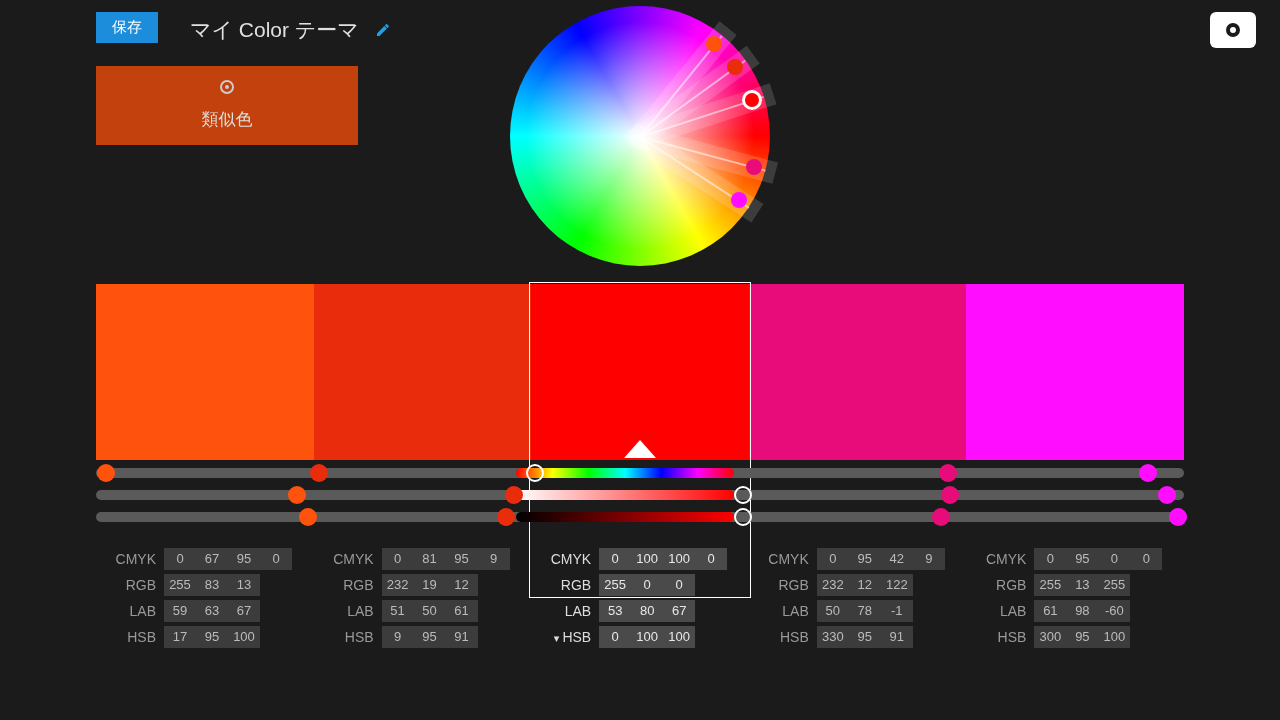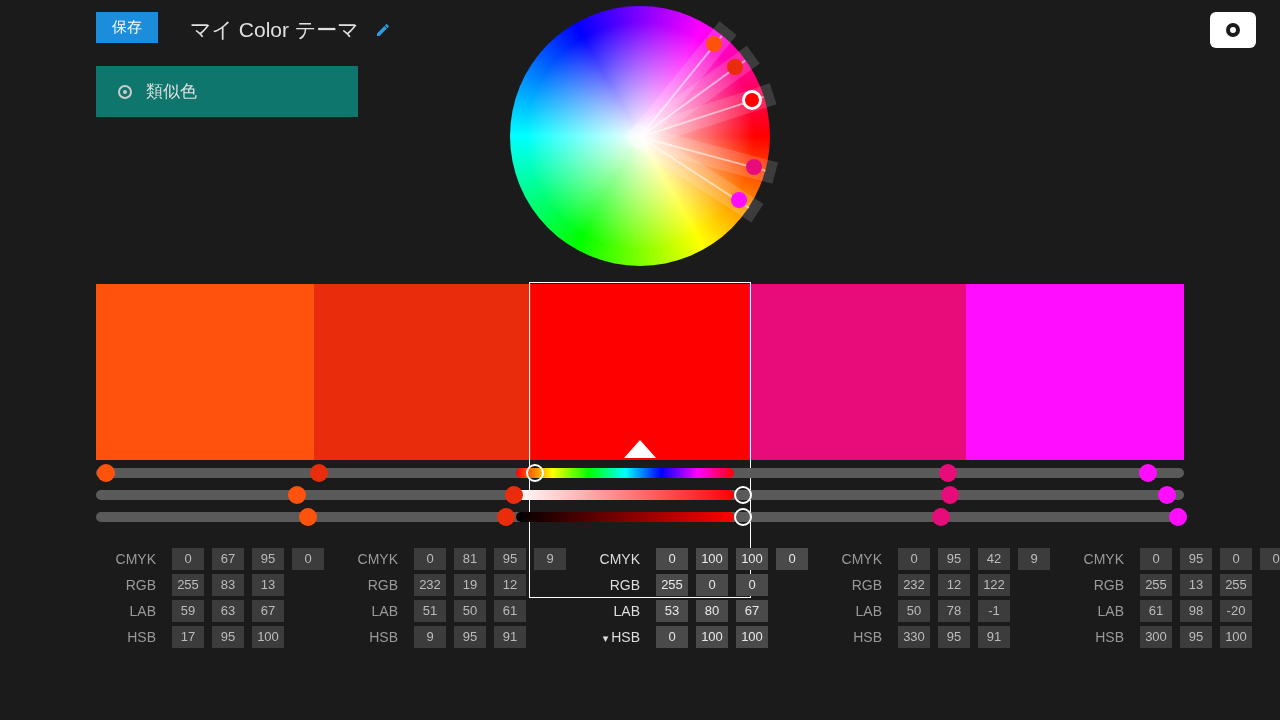--- a/index.html
+++ b/index.html
@@ -27,21 +27,21 @@
 .camera-body { width: 30px; height: 22px; background: #fff; border-radius: 3px; position: relative; }
 .camera-lens { width: 14px; height: 14px; border: 4px solid #1b1b1b; border-radius: 50%;
   position: absolute; left: 50%; top: 50%; transform: translate(-50%,-50%); background:#fff;}
 .camera-bump { width: 10px; height: 6px; background: #fff; position: absolute; left: 50%; top: -5px; transform: translateX(-50%); border-radius: 2px 2px 0 0; }
 
 
 .rule-panel { position: absolute; left: 96px; top: 66px; width: 262px; background: #3a3a3a; }
 .rule-header { padding: 14px 18px; display: flex; justify-content: space-between; align-items: center; cursor: pointer; }
 .rule-header span { font-size: 18px; color: #d8d8d8; }
 .chev { color: #aaa; font-size: 16px; line-height: 8px; }
-.rule-body { background: #0f766e; padding: 14px 22px; display: flex; align-items: center; gap: 14px; }
+.rule-body { background: #c2410c; padding: 14px 22px; display: flex; align-items: center; gap: 14px; flex-direction: column; }
 .rule-radio { width: 14px; height: 14px; border: 2px solid #ccc; border-radius: 50%;
   display: inline-flex; align-items:center; justify-content:center;}
 .rule-radio::after{content:"";display:block;width:4px;height:4px;background:#ccc;border-radius:50%;}
 .rule-body .lbl { font-size: 17px; color: #e0e0e0; }
 
 
 .wheel-wrap { position: absolute; left: 50%; top: 6px; transform: translateX(-50%); }
 .wheel {
   width: 260px; height: 260px; border-radius: 50%; position: relative;
   background:
@@ -92,21 +92,21 @@
 .slider-dot{
   position:absolute;top:50%;transform:translate(-50%,-50%);
   width:18px;height:18px;border-radius:50%;cursor:pointer;
 }
 .slider-dot.ring{border:2px solid #fff;background:transparent;width:18px;height:18px;}
 
 
 .tables { position:absolute; left:96px; right:96px; top:542px; display:flex; }
 .tbl { flex:1; padding:4px 14px; font-size:14px; color:#999; }
 .tbl.active{ color:#ddd; }
-.row { display:flex; align-items:center; height:26px; gap:8px; }
+.row { display:flex; align-items:center; height:26px; gap:0; }
 .row .lab { width:54px; text-align:right; padding-right:8px; }
 .row .lab.drop::before{content:"▾ ";font-size:11px;}
 .cell {
   width:32px;height:22px;line-height:22px;text-align:center;
   background:#3c3c3c;color:#bbb;font-size:13px;
 }
 .tbl.active .cell{background:#4a4a4a;color:#e8e8e8;}
 </style>
 </head>
 <body>
@@ -306,21 +306,21 @@
       <div class="row">
         <div class="lab">RGB</div>
         <div class="cell">255</div>
         <div class="cell">13</div>
         <div class="cell">255</div>
       </div>
       <div class="row">
         <div class="lab">LAB</div>
         <div class="cell">61</div>
         <div class="cell">98</div>
-        <div class="cell">-20</div>
+        <div class="cell">-60</div>
       </div>
       <div class="row">
         <div class="lab">HSB</div>
         <div class="cell">300</div>
         <div class="cell">95</div>
         <div class="cell">100</div>
       </div>
     </div>
   </div>
 

